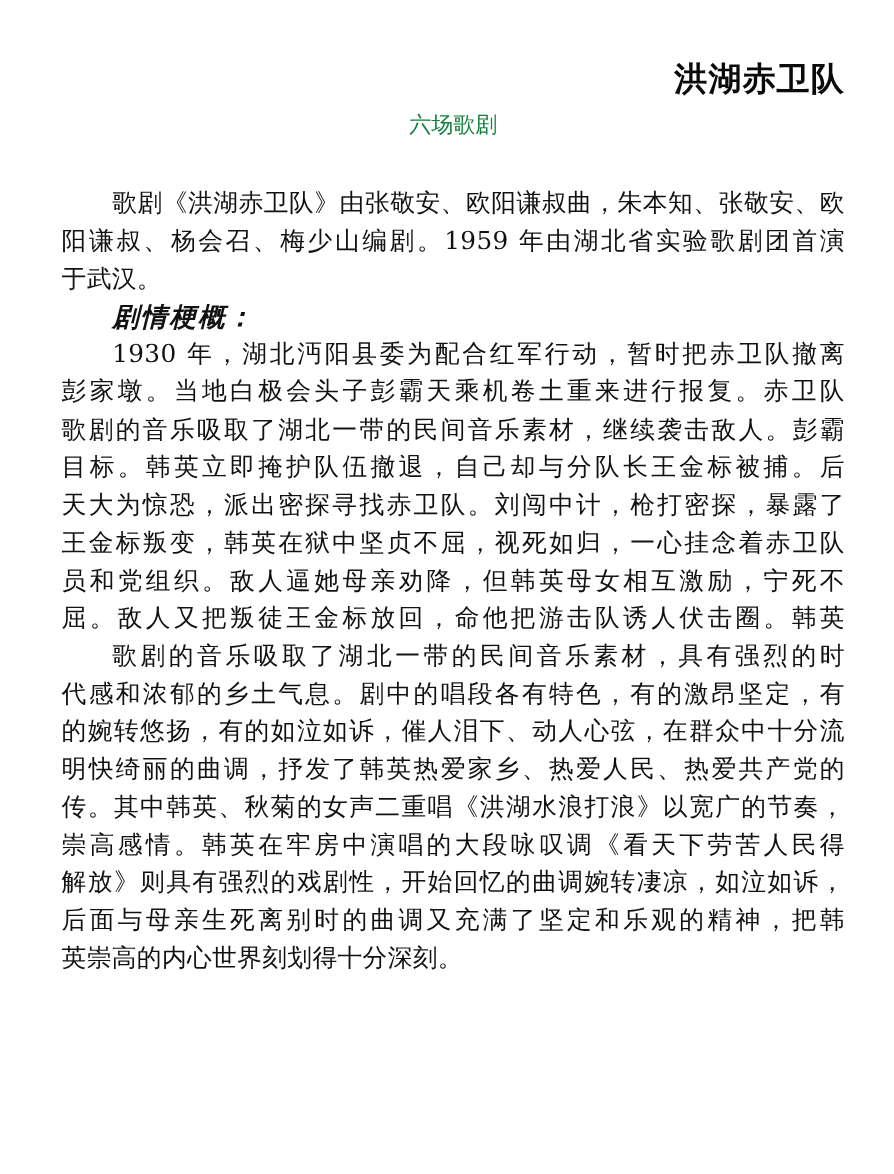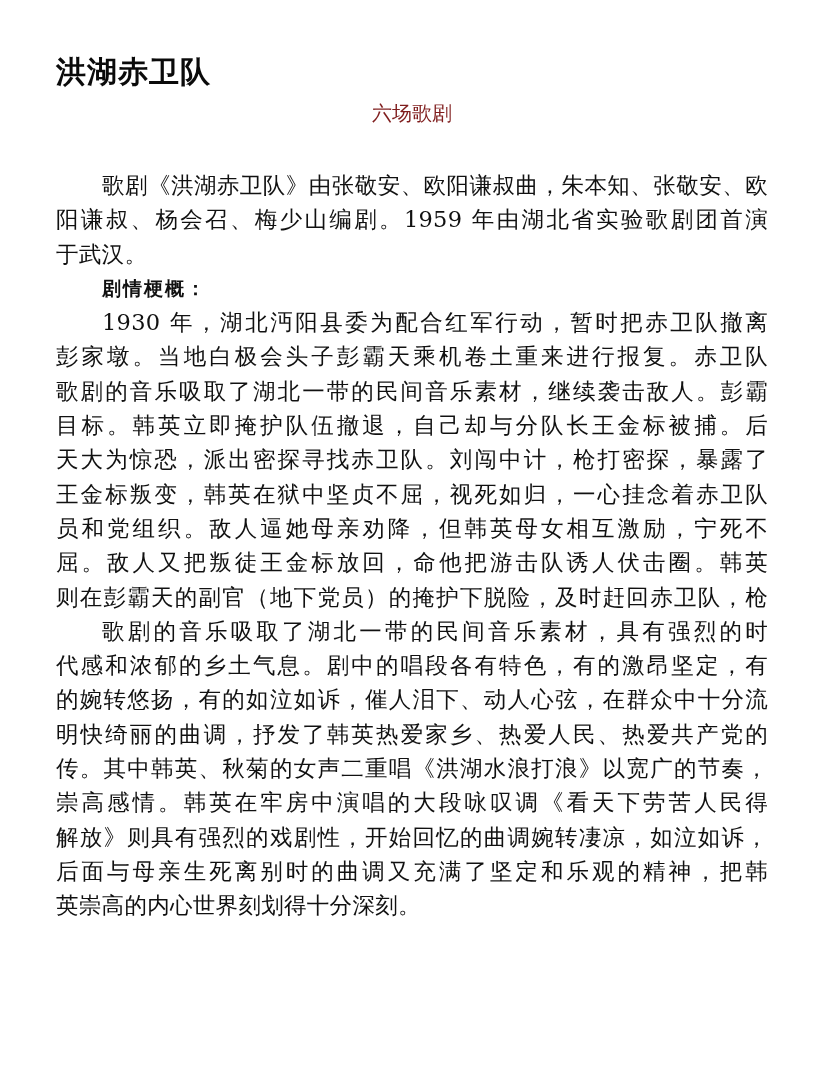--- a/index.html
+++ b/index.html
@@ -19,36 +19,36 @@
       position: absolute;
       left: 56px;
       top: 0;
       width: 712px;
     }
     .title {
       position: absolute;
       top: 52px;
       left: 0;
       width: 100%;
-      text-align: left;
+      text-align: right;
       font-family: "DejaVu Sans", "Liberation Sans", sans-serif;
       font-weight: bold;
       font-size: 30px;
       letter-spacing: 1px;
       color: #0a0a0a;
     }
     .subtitle {
       position: absolute;
       top: 100px;
       left: 0;
       width: 100%;
       text-align: center;
       font-family: "DejaVu Sans", "Liberation Sans", sans-serif;
       font-size: 20px;
-      color: #7f1d1d;
+      color: #15803d;
     }
     .body-text {
       position: absolute;
       top: 168px;
       left: 0;
       width: 712px;
     }
     .line {
       height: 34.3px;
       line-height: 34.3px;
@@ -58,22 +58,23 @@
       text-align-last: justify;
       letter-spacing: 0.3px;
     }
     .line.indent {
       padding-left: 46px;
     }
     .line.last {
       text-align-last: left;
     }
     .line.heading {
-      font-size: 19px;
+      font-size: 24px;
       font-weight: bold;
+      font-style: italic;
       text-align-last: left;
       padding-left: 46px;
       letter-spacing: 2px;
     }
   </style>
 </head>
 <body>
 
 <div class="page">
   <div class="title">洪湖赤卫队</div>
@@ -93,21 +94,20 @@
 
     <div>
       <div class="line indent">1930 年，湖北沔阳县委为配合红军行动，暂时把赤卫队撤离</div>
       <div class="line">彭家墩。当地白极会头子彭霸天乘机卷土重来进行报复。赤卫队</div>
       <div class="line">歌剧的音乐吸取了湖北一带的民间音乐素材，继续袭击敌人。彭霸</div>
       <div class="line">目标。韩英立即掩护队伍撤退，自己却与分队长王金标被捕。后</div>
       <div class="line">天大为惊恐，派出密探寻找赤卫队。刘闯中计，枪打密探，暴露了</div>
       <div class="line">王金标叛变，韩英在狱中坚贞不屈，视死如归，一心挂念着赤卫队</div>
       <div class="line">员和党组织。敌人逼她母亲劝降，但韩英母女相互激励，宁死不</div>
       <div class="line">屈。敌人又把叛徒王金标放回，命他把游击队诱人伏击圈。韩英</div>
-      <div class="line">则在彭霸天的副官（地下党员）的掩护下脱险，及时赶回赤卫队，枪</div>
     </div>
 
     <div>
       <div class="line indent">歌剧的音乐吸取了湖北一带的民间音乐素材，具有强烈的时</div>
       <div class="line">代感和浓郁的乡土气息。剧中的唱段各有特色，有的激昂坚定，有</div>
       <div class="line">的婉转悠扬，有的如泣如诉，催人泪下、动人心弦，在群众中十分流</div>
       <div class="line">明快绮丽的曲调，抒发了韩英热爱家乡、热爱人民、热爱共产党的</div>
       <div class="line">传。其中韩英、秋菊的女声二重唱《洪湖水浪打浪》以宽广的节奏，</div>
       <div class="line">崇高感情。韩英在牢房中演唱的大段咏叹调《看天下劳苦人民得</div>
       <div class="line">解放》则具有强烈的戏剧性，开始回忆的曲调婉转凄凉，如泣如诉，</div>

